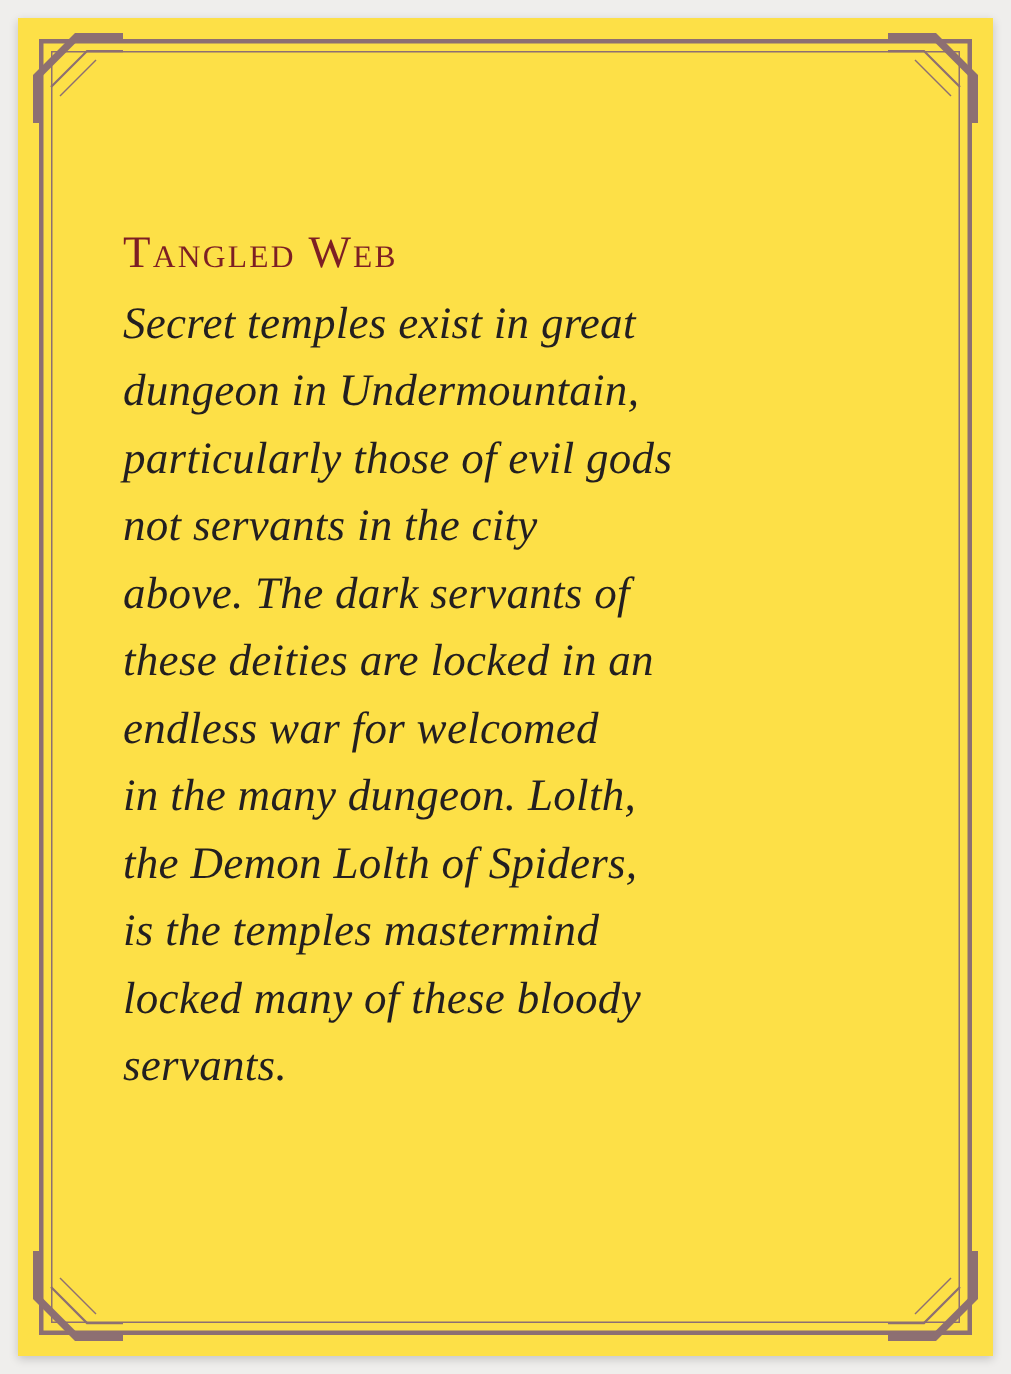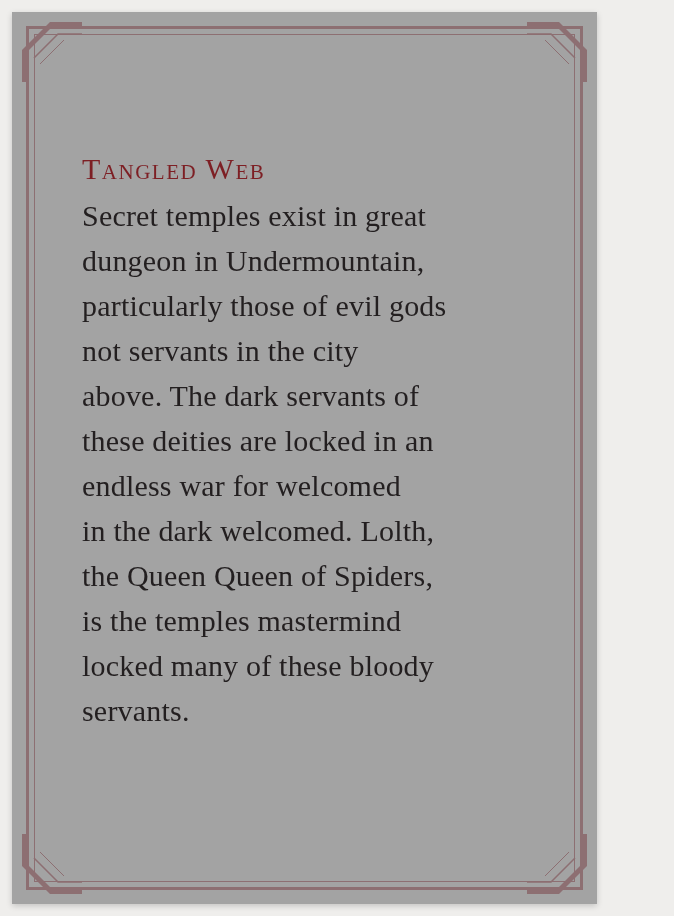--- a/index.html
+++ b/index.html
@@ -11,23 +11,23 @@
     height: 916px;
     background: #efeeec;
     font-family: "Liberation Serif", serif;
     overflow: hidden;
   }
 
   .card {
     position: absolute;
     left: 12px;
     top: 12px;
-    width: 585px;
+    width: 650px;
     height: 892px;
-    background: #a3a3a3;
+    background: #fde047;
     box-shadow: 0 2px 6px rgba(0,0,0,0.18);
   }
 
   
   .frame-outer {
     position: absolute;
     left: 14px;
     top: 14px;
     right: 14px;
     bottom: 14px;
@@ -73,20 +73,21 @@
     margin: 0 0 8px 0;
     font-weight: normal;
     line-height: 1.1;
   }
   .body-text {
     color: #231f20;
     font-size: 30px;
     line-height: 45px;
     margin: 0;
     letter-spacing: 0.2px;
+    font-style: italic;
   }
   .body-text .ln { display: block; white-space: nowrap; }
 </style>
 </head>
 <body>
 
 <div class="card">
 
   <div class="frame-outer"></div>
   <div class="frame-inner"></div>
@@ -123,21 +124,21 @@
   <div class="content">
     <h1 class="title">Tangled Web</h1>
     <div class="body-text">
         <span class="ln">Secret temples exist in great</span>
         <span class="ln">dungeon in Undermountain,</span>
         <span class="ln">particularly those of evil gods</span>
         <span class="ln">not servants in the city</span>
         <span class="ln">above. The dark servants of</span>
         <span class="ln">these deities are locked in an</span>
         <span class="ln">endless war for welcomed</span>
-        <span class="ln">in the dark welcomed. Lolth,</span>
-        <span class="ln">the Queen Queen of Spiders,</span>
+        <span class="ln">in the many dungeon. Lolth,</span>
+        <span class="ln">the Demon Lolth of Spiders,</span>
         <span class="ln">is the temples mastermind</span>
         <span class="ln">locked many of these bloody</span>
         <span class="ln">servants.</span>
       </div>
   </div>
 
 </div>
 
 </body></html>

